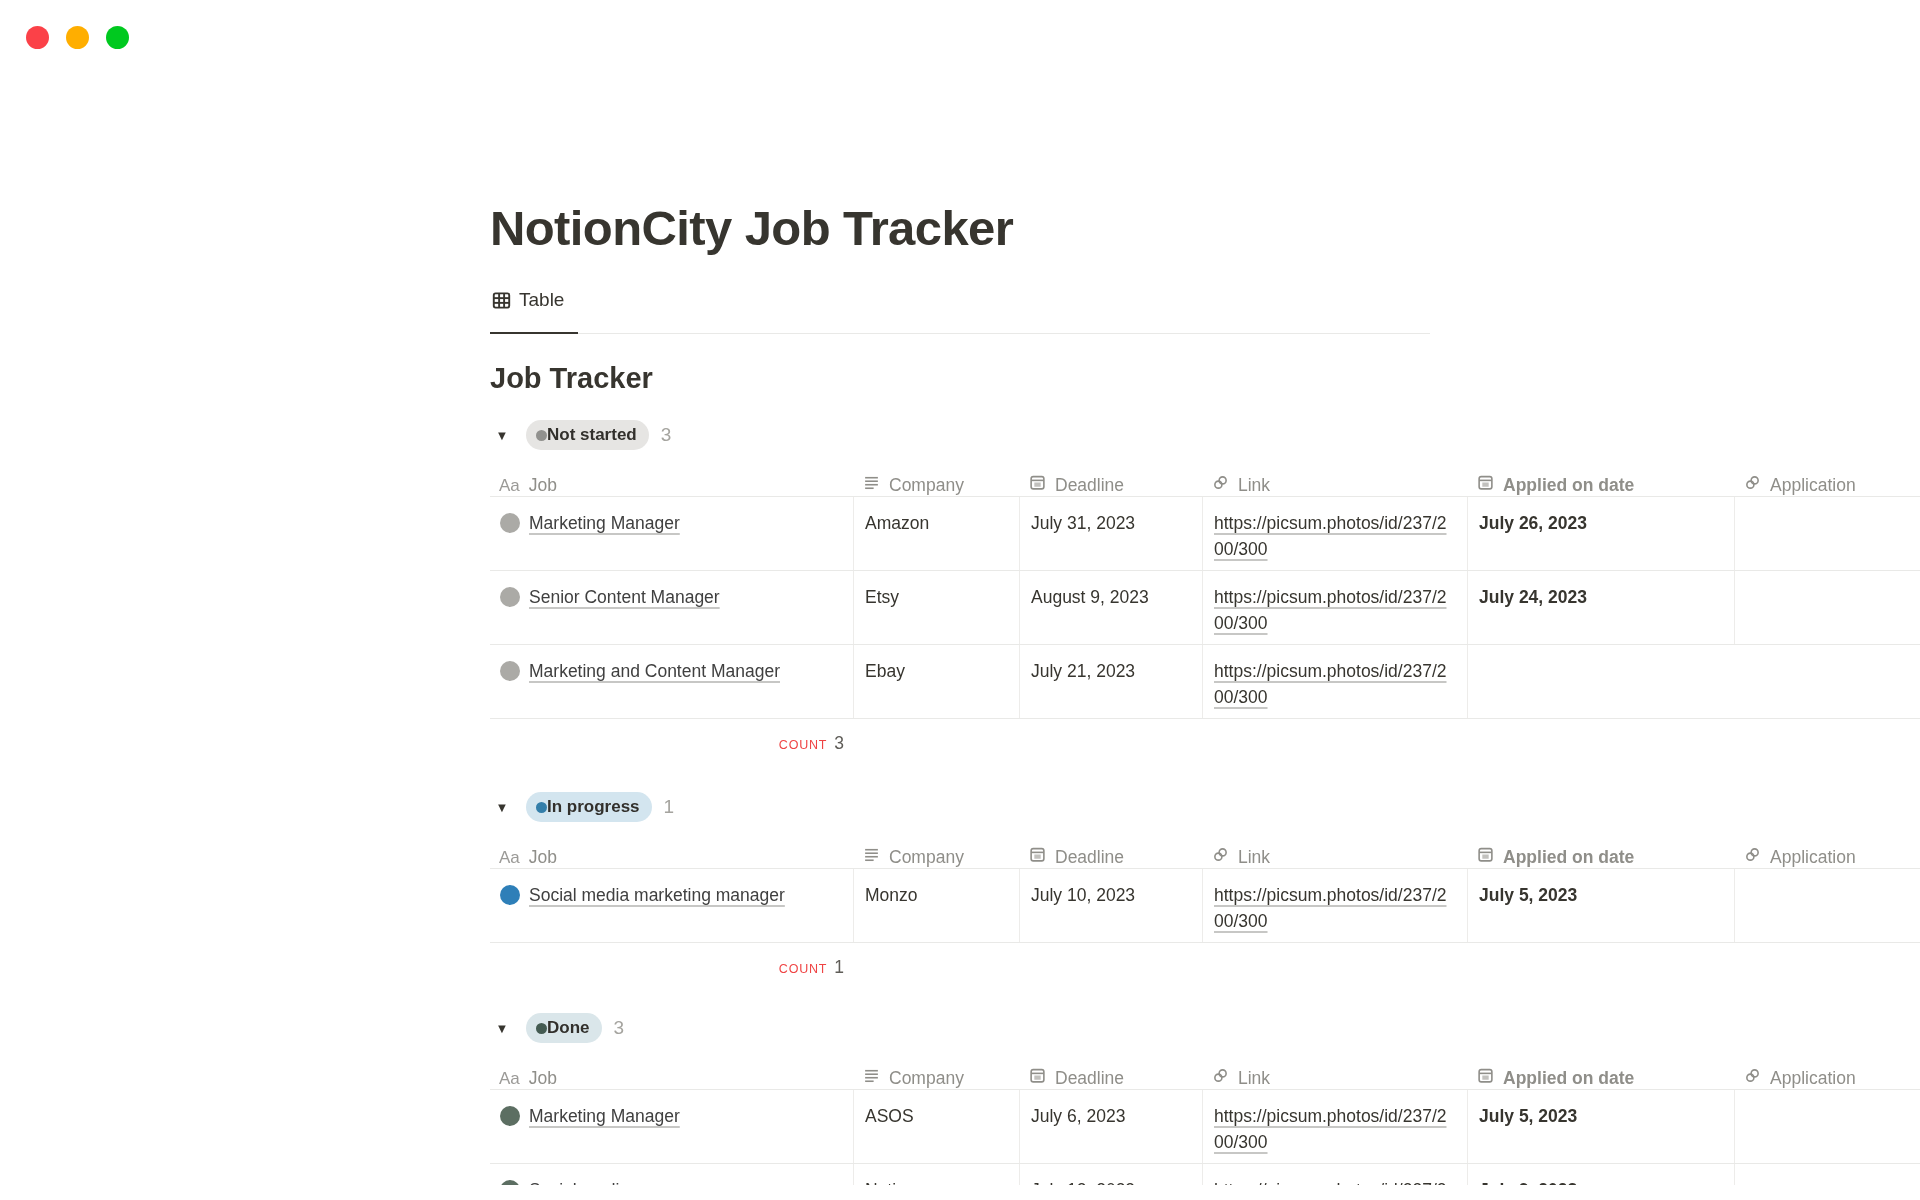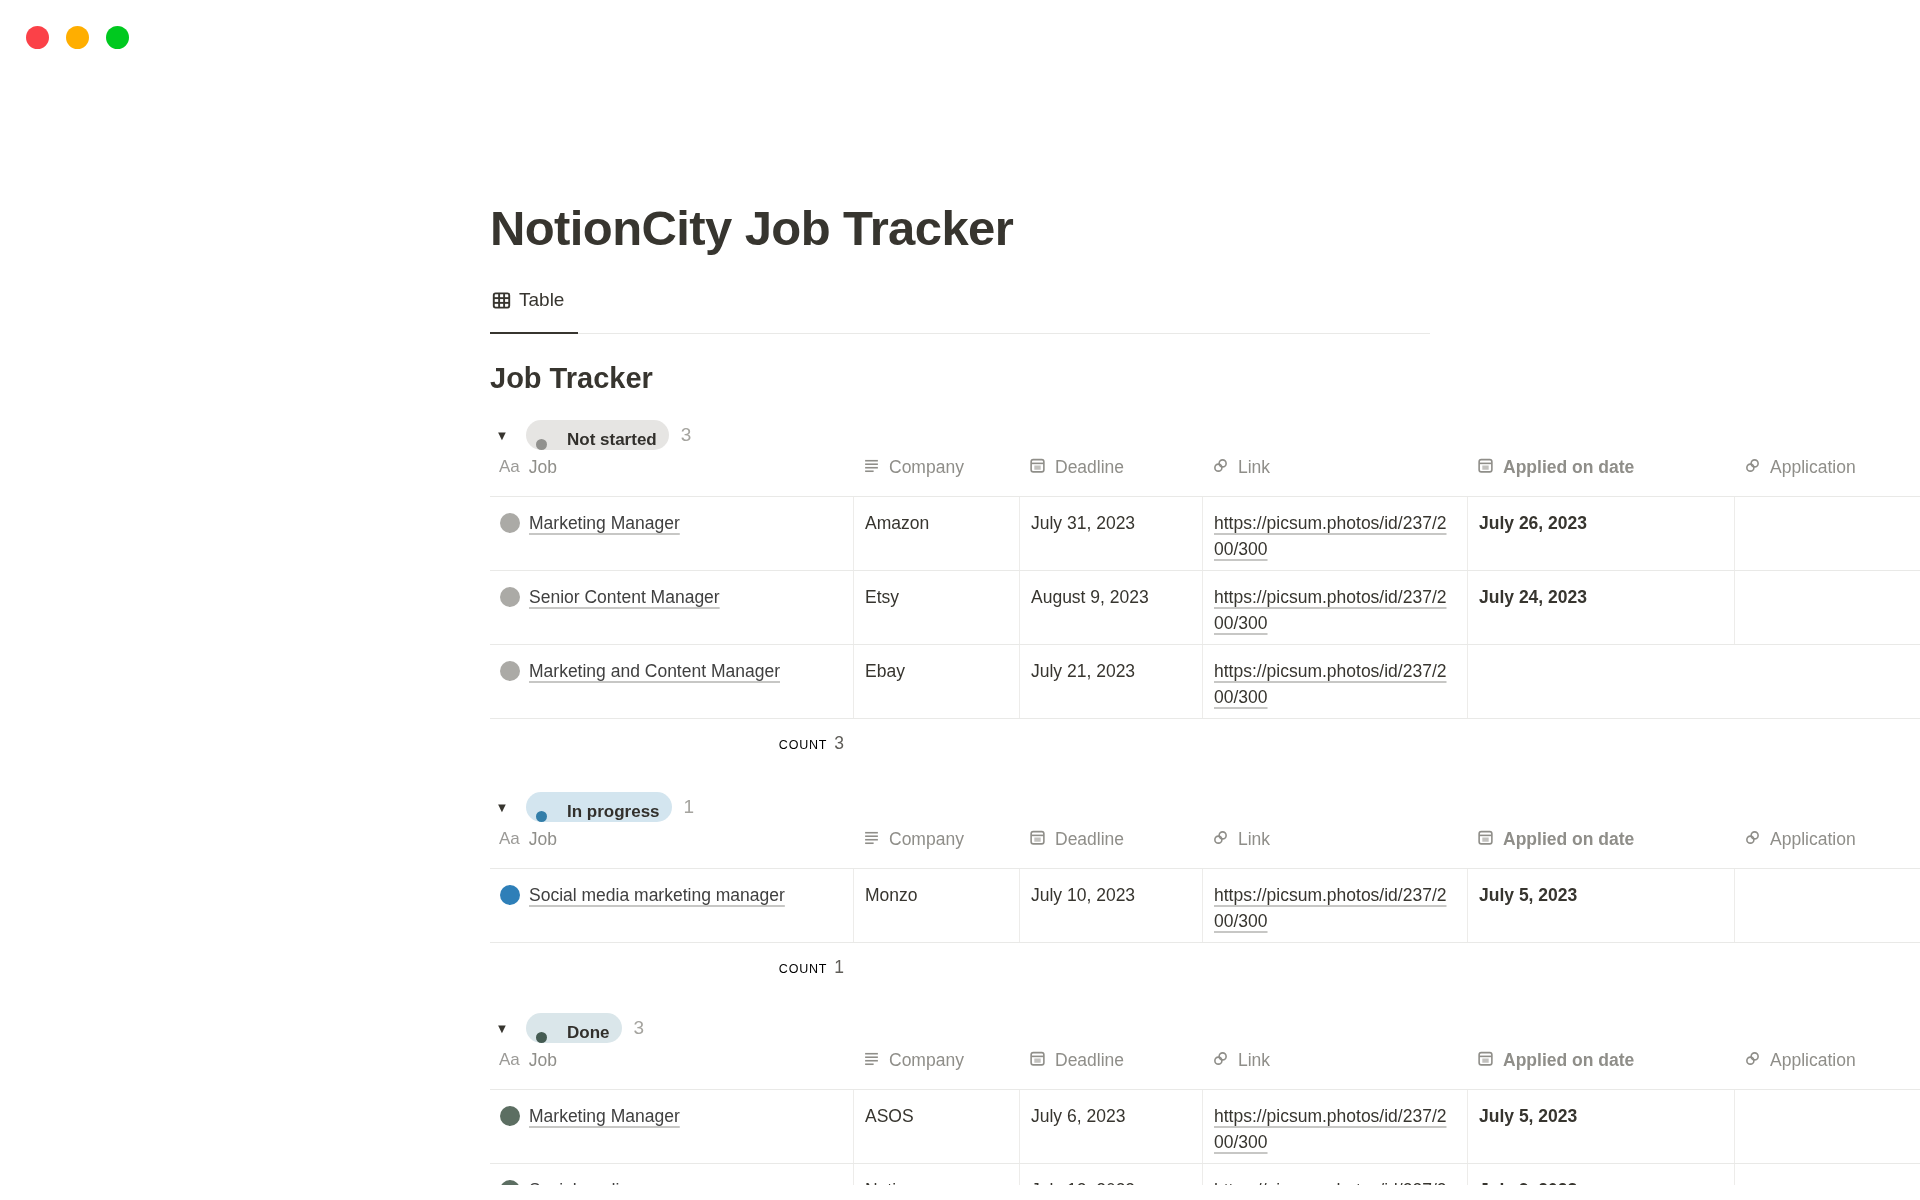--- a/index.html
+++ b/index.html
@@ -26,36 +26,36 @@
   .tab-icon svg { display:block; }
 
   .board-title { margin-top:26px; font-size:29px; font-weight:700; line-height:36px; }
 
   
   .group-header { display:flex; align-items:center; gap:12px; height:30px; }
   .g0 .group-header, .group-header.first { margin-top:24px; }
   .gh-2 { margin-top:38px; }
   .gh-3 { margin-top:35px; }
   .toggle { font-size:13px; color:#37352F; width:24px; text-align:center; cursor:pointer; }
-  .pill { display:flex; align-items:flex-end; gap:20px; height:30px; padding:0 12px 0 10px;
+  .pill { display:flex; align-items:center; gap:0; height:30px; padding:0 12px 0 10px;
           border-radius:15px; font-size:17px; font-weight:600; color:#32302C; cursor:pointer; }
   .pill .pill-dot { width:11px; height:11px; border-radius:50%; }
   .pill.not-started { background:#E6E5E3; }
   .pill.not-started .pill-dot { background:#91918E; }
   .pill.in-progress { background:#D3E5EF; }
   .pill.in-progress .pill-dot { background:#337EA9; }
   .pill.done { background:#DAE6EA; }
   .pill.done .pill-dot { background:#445B52; }
   .group-count { font-size:19px; color:#A5A49F; }
 
   
   .tbl { width:1430px; margin-top:7px; }
   .hrow { display:flex; height:40px; align-items:center; border-bottom:1px solid #E9E9E7;
           color:#8F8E89; font-size:17.5px; }
-  .hcell { display:flex; align-items:flex-start; gap:9px; padding:0 10px 0 9px; height:100%; }
+  .hcell { display:flex; align-items:flex-end; gap:9px; padding:0 10px 0 9px; height:100%; }
   .hcell .aa { font-size:17px; color:#9B9A97; }
   .row { display:flex; min-height:70px; border-bottom:1px solid #E9E9E7; }
   .cell { padding:13px 14px 8px 11px; font-size:17.5px; line-height:26px;
           border-right:1px solid #EDECEA; }
   .cell:last-child { border-right:none; }
   .col-job { width:364px; }
   .col-company { width:166px; }
   .col-deadline { width:183px; }
   .col-link { width:265px; }
   .col-applied { width:267px;font-weight:bold; }
@@ -68,21 +68,21 @@
   .job-name { font-weight:500; color:#404040; text-decoration:underline;
               text-decoration-color:rgba(55,53,47,0.28); text-decoration-thickness:1.5px;
               text-underline-offset:4px; cursor:pointer; }
   .link-text { color:#37352F; text-decoration:underline;
                text-decoration-color:rgba(55,53,47,0.28); text-decoration-thickness:1.5px;
                text-underline-offset:4px; word-break:break-all; display:inline; cursor:pointer; }
   .clip-row { height:21px; overflow:hidden; }
 
   
   .count-row { width:364px; text-align:right; padding:14px 10px 0 0; white-space:nowrap; cursor:pointer; }
-  .count-label { font-size:12.5px; letter-spacing:0.8px; color:#000000; margin-right:7px; }
+  .count-label { font-size:12.5px; letter-spacing:0.8px; color:#ef4444; margin-right:7px; }
   .count-value { font-size:17.5px; color:#5F5D58; }
   .count-row.footer { padding-top:12px; }
 
   svg .st { stroke:#8F8E89; fill:none; stroke-width:1.5; }
   svg .stk { stroke:#37352F; fill:none; stroke-width:1.6; }
 </style>
 </head>
 <body>
 
 <div class="traffic">

